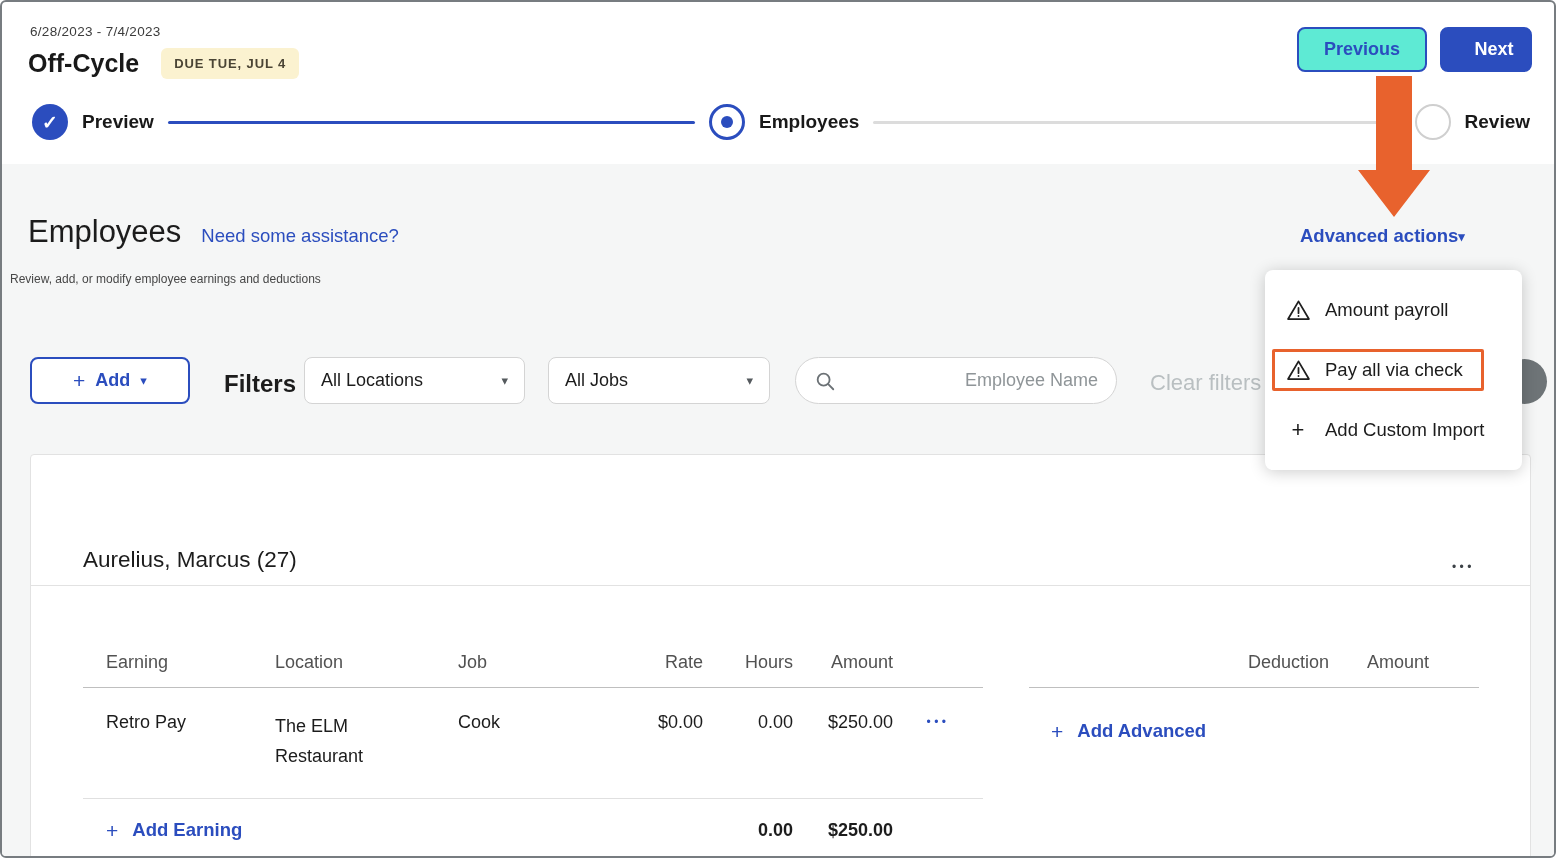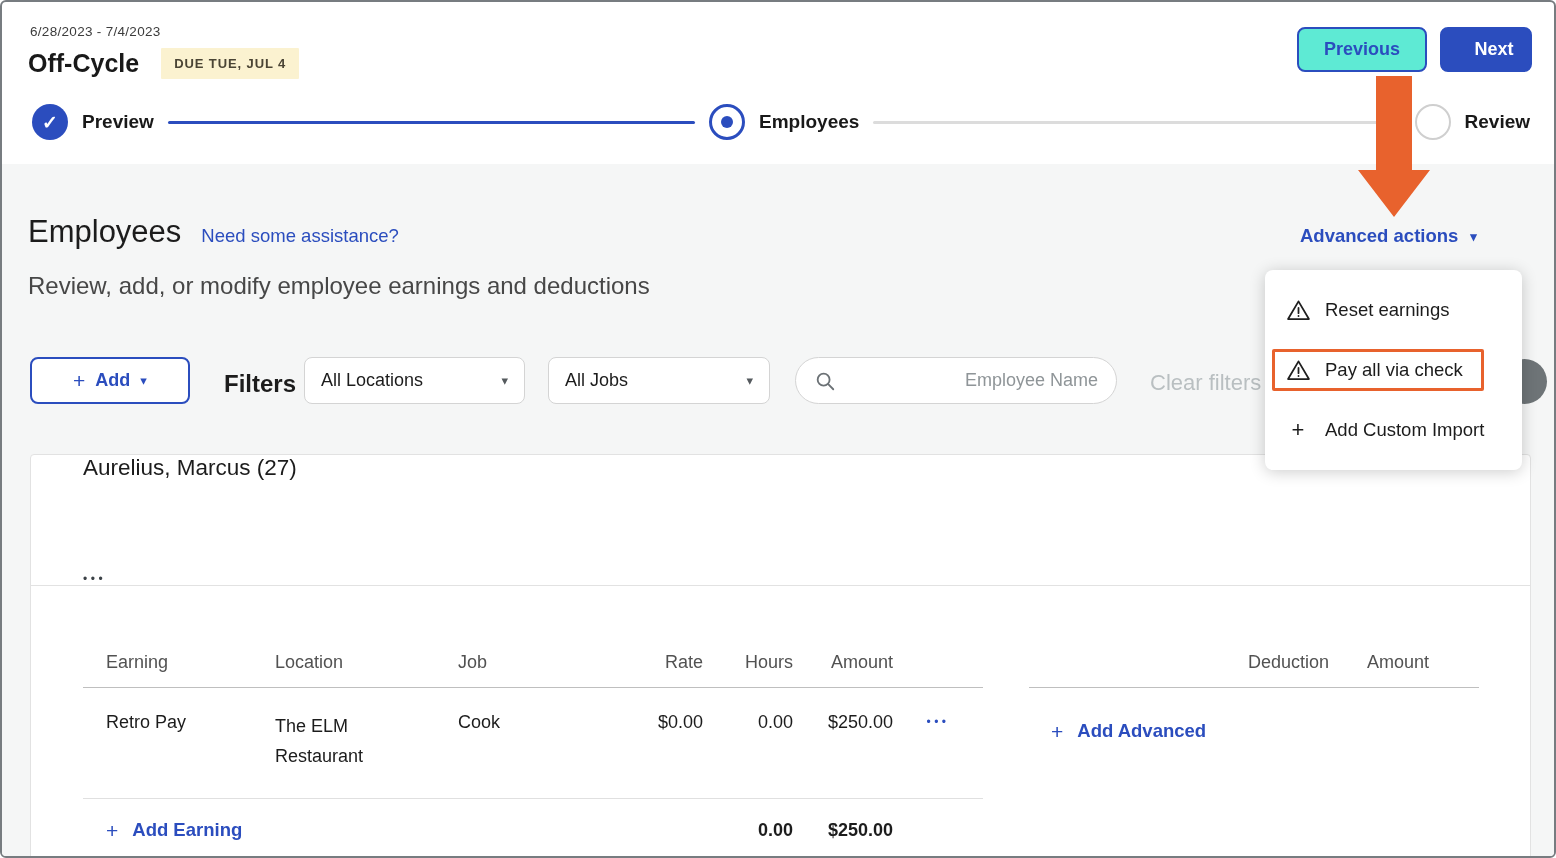--- a/index.html
+++ b/index.html
@@ -8,43 +8,43 @@
     position:relative; width:1556px; height:858px; background:#ffffff;
     border:2px solid #777c80; border-radius:6px; overflow:hidden;
     font-family:"Liberation Sans", sans-serif; color:#1c1c1c;
   }
   .body-bg { position:absolute; left:0; right:0; top:162px; bottom:0; background:#f5f6f6; }
 
   
   .date-range { position:absolute; left:28px; top:22px; font-size:13.5px; color:#3c3c3c; letter-spacing:0.3px; }
   .title-row { position:absolute; left:26px; top:46px; display:flex; align-items:center; gap:22px; }
   .payroll-title { font-size:25px; font-weight:700; color:#191919; }
-  .due-badge { background:#fbf2d0; color:#4a4434; font-size:13px; font-weight:700; letter-spacing:0.9px; padding:8px 13px; border-radius:1px; }
+  .due-badge { background:#fbf2d0; color:#4a4434; font-size:13px; font-weight:700; letter-spacing:0.9px; padding:8px 13px; border-radius:6px; }
   .btn { display:flex; align-items:center; justify-content:center; font-size:18px; font-weight:700; border-radius:8px; cursor:pointer; }
   .btn-prev { position:absolute; left:1295px; top:25px; width:130px; height:45px; background:#5eead4; border:2px solid #2b4dbe; color:#2b4dbe; }
   .btn-next { position:absolute; left:1438px; top:25px; width:92px; height:45px; background:#2b4dbe; border:2px solid #2b4dbe; color:#ffffff;padding-left:16px; }
 
   
   .stepper { position:absolute; left:30px; right:24px; top:100px; height:40px; display:flex; align-items:center; }
   .step-circle { width:36px; height:36px; border-radius:50%; flex:0 0 auto; display:flex; align-items:center; justify-content:center; }
   .step-complete { background:#2b4dbe; color:#ffffff; font-size:19px; font-weight:700; }
   .step-current { background:#ffffff; border:3px solid #2b4dbe; }
   .step-dot { width:12px; height:12px; border-radius:50%; background:#2b4dbe; }
   .step-upcoming { background:#ffffff; border:2px solid #cfcfcf; }
   .step-label { margin-left:14px; font-size:19px; font-weight:700; color:#191919; white-space:nowrap; }
   .step-line { flex:1 1 auto; height:3px; margin:0 14px; border-radius:2px; }
   .line-done { background:#2b4dbe; }
   .line-todo { background:#dcdcdc; }
 
   
   .page-title-row { position:absolute; left:26px; top:212px; display:flex; align-items:baseline; gap:20px; }
   .page-title { font-size:31px; font-weight:500; color:#1c1c1c; }
   .assist-link { font-size:18.5px; color:#2b4dbe; cursor:pointer; }
-  .page-subtitle { position:absolute; left:26px; top:270px; font-size:24px; color:#474747; }
-  .advanced-actions { position:absolute; left:1298px; top:223px; display:flex; align-items:center; gap:12px; color:#2b4dbe; font-size:18.5px; font-weight:700; cursor:pointer; }
+  .page-subtitle { position:absolute; left:8px; top:270px; font-size:12px; color:#474747; }
+  .advanced-actions { position:absolute; left:1298px; top:223px; display:flex; align-items:center; color:#2b4dbe; font-size:18.5px; font-weight:700; cursor:pointer; }
   .caret { font-size:13px; line-height:1; }
 
   
   .arrow-wrap { position:absolute; left:1352px; top:74px; width:78px; height:142px; z-index:20; pointer-events:none; }
 
   
   .adv-menu { position:absolute; left:1263px; top:268px; width:257px; z-index:30; background:#ffffff; border-radius:8px; box-shadow:0 2px 16px rgba(0,0,0,0.20); padding:10px 0; }
   .adv-item { position:relative; height:60px; display:flex; align-items:center; gap:14px; padding-left:20px; font-size:18.5px; color:#1c1c1c; cursor:pointer; }
   .adv-item .mi { width:26px; display:flex; align-items:center; justify-content:center; flex:0 0 auto; }
   .plus-glyph { font-size:22px; color:#1c1c1c; line-height:1; }
@@ -60,21 +60,21 @@
   .sel-loc { left:302px; width:221px; }
   .sel-job { left:546px; width:222px; }
   .search-box { position:absolute; left:793px; top:355px; width:322px; height:47px; background:#ffffff; border:1px solid #d4d4d4; border-radius:24px; display:flex; align-items:center; gap:11px; padding:0 18px; }
   .search-box input { border:none; outline:none; flex:1; font-size:18px; font-family:"Liberation Sans", sans-serif; color:#1c1c1c; background:transparent;text-align:right; }
   .search-box input::placeholder { color:#8f9598; }
   .clear-filters { position:absolute; left:1148px; top:368px; font-size:22px; font-weight:500; color:#b9bfc1; cursor:pointer; }
   .mystery-circle { position:absolute; left:1500px; top:357px; width:45px; height:45px; border-radius:50%; background:#6e7477; z-index:6; cursor:pointer; }
 
   
   .card { position:absolute; left:28px; top:452px; width:1501px; height:480px; background:#ffffff; border:1px solid #e2e2e2; border-radius:4px; z-index:4; }
-  .card-head { height:131px; display:flex; align-items:flex-start; justify-content:space-between; padding:0 55px 0 52px; border-bottom:1px solid #e2e2e2;flex-direction:column; }
+  .card-head { height:131px; display:flex; align-items:flex-end; justify-content:space-between; padding:0 55px 12px 52px; border-bottom:1px solid #e2e2e2; }
   .emp-name { font-size:22.5px; font-weight:500; color:#1c1c1c; }
   .dots { font-size:12px; letter-spacing:3.5px; line-height:1; cursor:pointer; }
   .dots-dark { color:#3c4247; }
   .dots-blue { color:#2b4dbe; }
   .tables { display:flex; padding:66px 0 0 52px; }
   .earn-table { width:900px; }
   .spacer { width:46px; flex:0 0 auto; }
   .ded-table { width:450px; }
   .row-grid { display:grid; grid-template-columns:192px 183px 155px 90px 90px 100px 90px; align-items:start; }
   .t-head { border-bottom:1px solid #bfbfbf; padding-bottom:14px; }
@@ -212,21 +212,21 @@
 
   <div class="adv-menu">
     <div class="adv-item">
       <span class="mi">
         <svg width="25" height="25" viewBox="0 0 24 24" fill="none" stroke="#1f1f1f" stroke-width="1.7" stroke-linejoin="round">
           <path d="M12 3.2 L22 20.2 H2 Z"></path>
           <line x1="12" y1="9.6" x2="12" y2="14.6" stroke-linecap="round"></line>
           <circle cx="12" cy="17.3" r="0.9" fill="#1f1f1f" stroke="none"></circle>
         </svg>
       </span>
-      <span>Reset earnings</span>
+      <span>Amount payroll</span>
     </div>
     <div class="adv-item">
       <div class="hl-box"></div>
       <span class="mi">
         <svg width="25" height="25" viewBox="0 0 24 24" fill="none" stroke="#1f1f1f" stroke-width="1.7" stroke-linejoin="round">
           <path d="M12 3.2 L22 20.2 H2 Z"></path>
           <line x1="12" y1="9.6" x2="12" y2="14.6" stroke-linecap="round"></line>
           <circle cx="12" cy="17.3" r="0.9" fill="#1f1f1f" stroke="none"></circle>
         </svg>
       </span>

